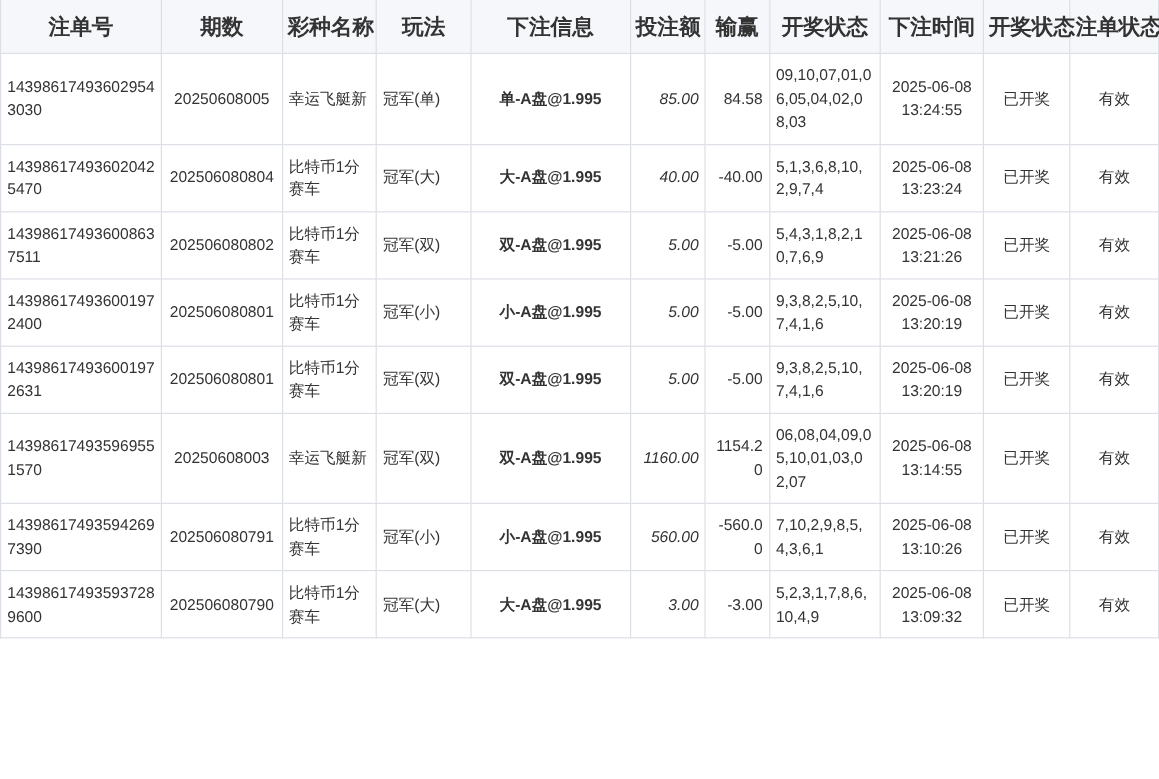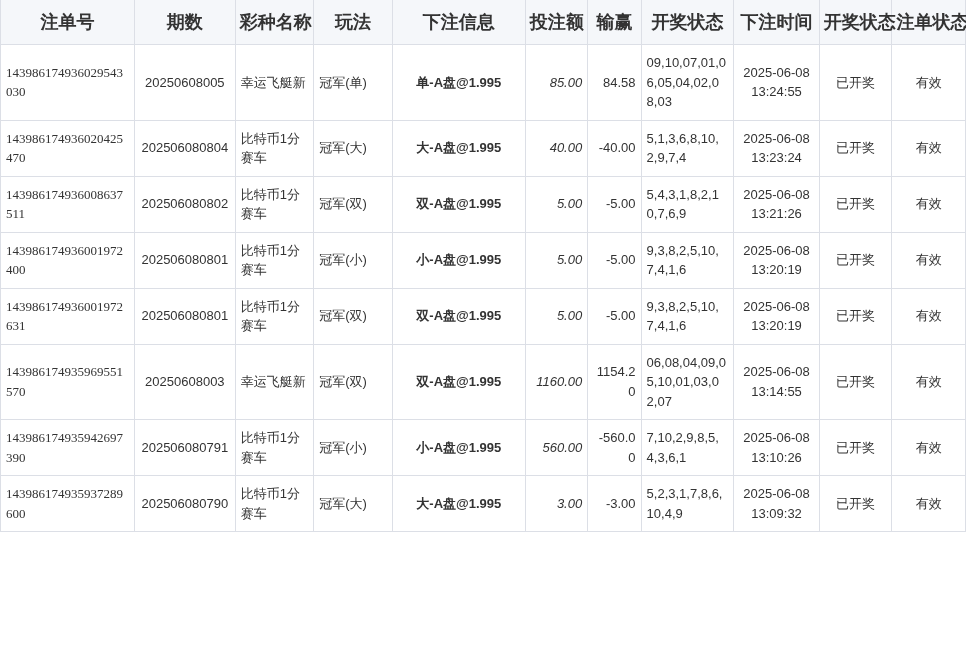--- a/index.html
+++ b/index.html
@@ -44,21 +44,21 @@
     border-top: none;
     padding: 8px 5px;
     vertical-align: middle;
     line-height: 1.5;
     word-break: break-all;
   }
   table.bet-table tbody td:first-child {
     border-left: 1px solid #dcdfe6;
   }
   
-  .c-order  { width: 133px; text-align: center; font-family: Liberation Serif, serif; }
+  .c-order  { width: 133px; text-align: center; }
   .c-issue  { width: 100px; text-align: center; margin-top: 16px; }
   .c-lottery{ width: 78px;  }
   .c-play   { width: 78px;  }
   .c-betinfo{ width: 132px; text-align: center; font-weight: bold; }
   .c-amount { width: 62px;  text-align: center; font-style: italic; }
   .c-winloss{ width: 53px;  text-align: center; }
   .c-result { width: 92px;  text-align: left; }
   .c-time   { width: 85px;  text-align: center; }
   .c-status { width: 72px;  text-align: center; }
   .c-valid  { width: 73px;  text-align: center; margin-top: 22px; }

